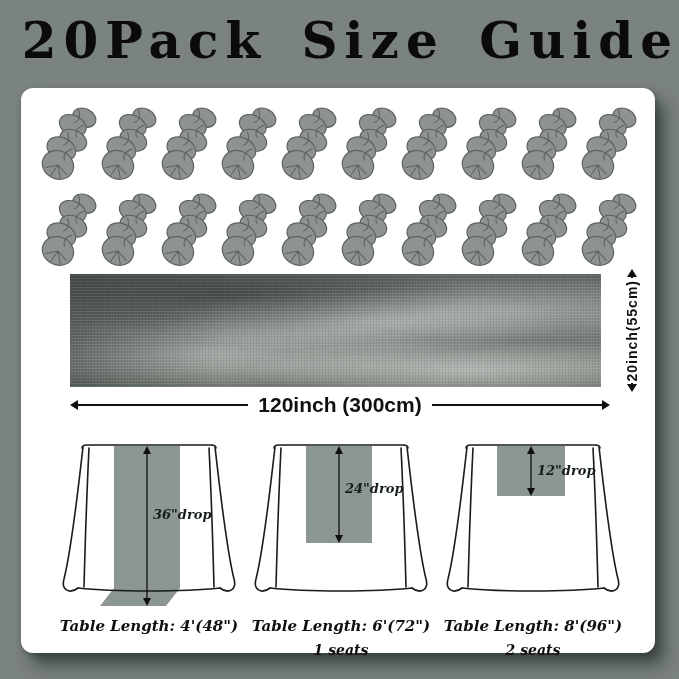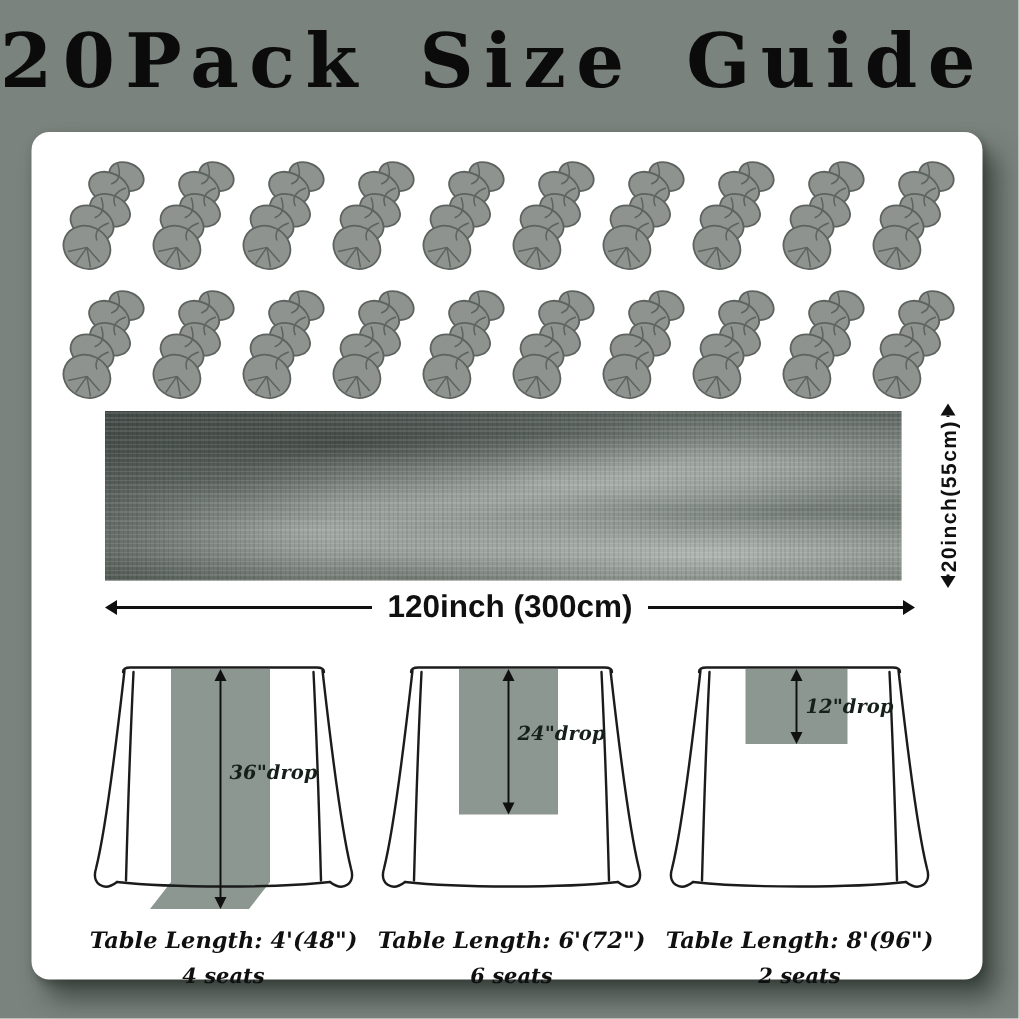--- a/index.html
+++ b/index.html
@@ -16,21 +16,21 @@
       radial-gradient(120px 90px at 64% 12%, rgba(250,252,250,.55), rgba(250,252,250,0) 70%),
       radial-gradient(300px 220px at 6% 5%, rgba(62,70,66,.85), rgba(62,70,66,0) 72%),
       radial-gradient(220px 160px at 97% 3%, rgba(58,66,62,.7), rgba(58,66,62,0) 70%),
       radial-gradient(240px 340px at 0% 55%, rgba(196,202,197,.55), rgba(196,202,197,0) 70%),
       radial-gradient(420px 220px at 50% 101%, rgba(240,243,239,.85), rgba(240,243,239,0) 72%),
       radial-gradient(280px 190px at 8% 98%, rgba(228,231,227,.75), rgba(228,231,227,0) 70%),
       radial-gradient(260px 200px at 98% 86%, rgba(205,210,205,.5), rgba(205,210,205,0) 70%),
       linear-gradient(176deg,#687残06f 0%,#6b736f 0%,#79817c 38%,#8b928d 68%,#abb1ac 100%);
   }
   .title{
-    position:absolute;top:10px;left:0;width:100%;text-align:left;
+    position:absolute;top:10px;left:0;width:100%;text-align:right;
     font-family:"DejaVu Serif","Liberation Serif",serif;
     font-weight:700;font-size:50px;line-height:62px;color:#0b0b0b;
     letter-spacing:7px;word-spacing:10px;white-space:nowrap;
   }
   .panel{
     position:absolute;left:21px;top:88px;width:634px;height:565px;
     background:#ffffff;border-radius:12px;
     box-shadow:10px 13px 16px rgba(24,32,28,.55), 2px 3px 6px rgba(24,32,28,.35);
   }
   .skein-row{
@@ -216,21 +216,20 @@
           <path d="M155,11 C157,52 159,112 160,150"></path>
         </g>
         <g stroke="#101010" stroke-width="1.3">
           <line x1="93" y1="13" x2="93" y2="165"></line>
           <polygon points="93,9 89,17 97,17" fill="#101010" stroke="none"></polygon>
           <polygon points="93,169 89,161 97,161" fill="#101010" stroke="none"></polygon>
         </g>
         <text class="fig-label" x="99" y="82">36"drop</text>
       </svg>
       <div class="caption-line1">Table Length: 4'(48")</div>
-      <div class="caption-line2">4 seats</div>
     </div>
 
     <div class="table-fig">
       <svg class="fig-svg" viewBox="0 0 190 172">
         <rect x="60" y="9" width="66" height="97" fill="#8d9792"></rect>
         <g fill="none" stroke="#1b1b1b" stroke-width="1.6" stroke-linecap="round">
           <path d="M28,11 Q28,8 33,8 L157,8 Q162,8 162,11"></path>
           <path d="M29,10 C26,36 18,110 10,142 C7,152 15,158 24,151"></path>
           <path d="M161,10 C164,36 172,110 180,142 C183,152 175,158 166,151"></path>
           <path d="M24,151 C60,155 130,155 166,151"></path>
@@ -238,21 +237,21 @@
           <path d="M155,11 C157,52 159,112 160,150"></path>
         </g>
         <g stroke="#101010" stroke-width="1.3">
           <line x1="93" y1="13" x2="93" y2="102"></line>
           <polygon points="93,9 89,17 97,17" fill="#101010" stroke="none"></polygon>
           <polygon points="93,106 89,98 97,98" fill="#101010" stroke="none"></polygon>
         </g>
         <text class="fig-label" x="99" y="56">24"drop</text>
       </svg>
       <div class="caption-line1">Table Length: 6'(72")</div>
-      <div class="caption-line2">6 seats</div>
+      <div class="caption-line2">1 seats</div>
     </div>
 
     <div class="table-fig">
       <svg class="fig-svg" viewBox="0 0 190 172">
         <rect x="59" y="9" width="68" height="50" fill="#8d9792"></rect>
         <g fill="none" stroke="#1b1b1b" stroke-width="1.6" stroke-linecap="round">
           <path d="M28,11 Q28,8 33,8 L157,8 Q162,8 162,11"></path>
           <path d="M29,10 C26,36 18,110 10,142 C7,152 15,158 24,151"></path>
           <path d="M161,10 C164,36 172,110 180,142 C183,152 175,158 166,151"></path>
           <path d="M24,151 C60,155 130,155 166,151"></path>

